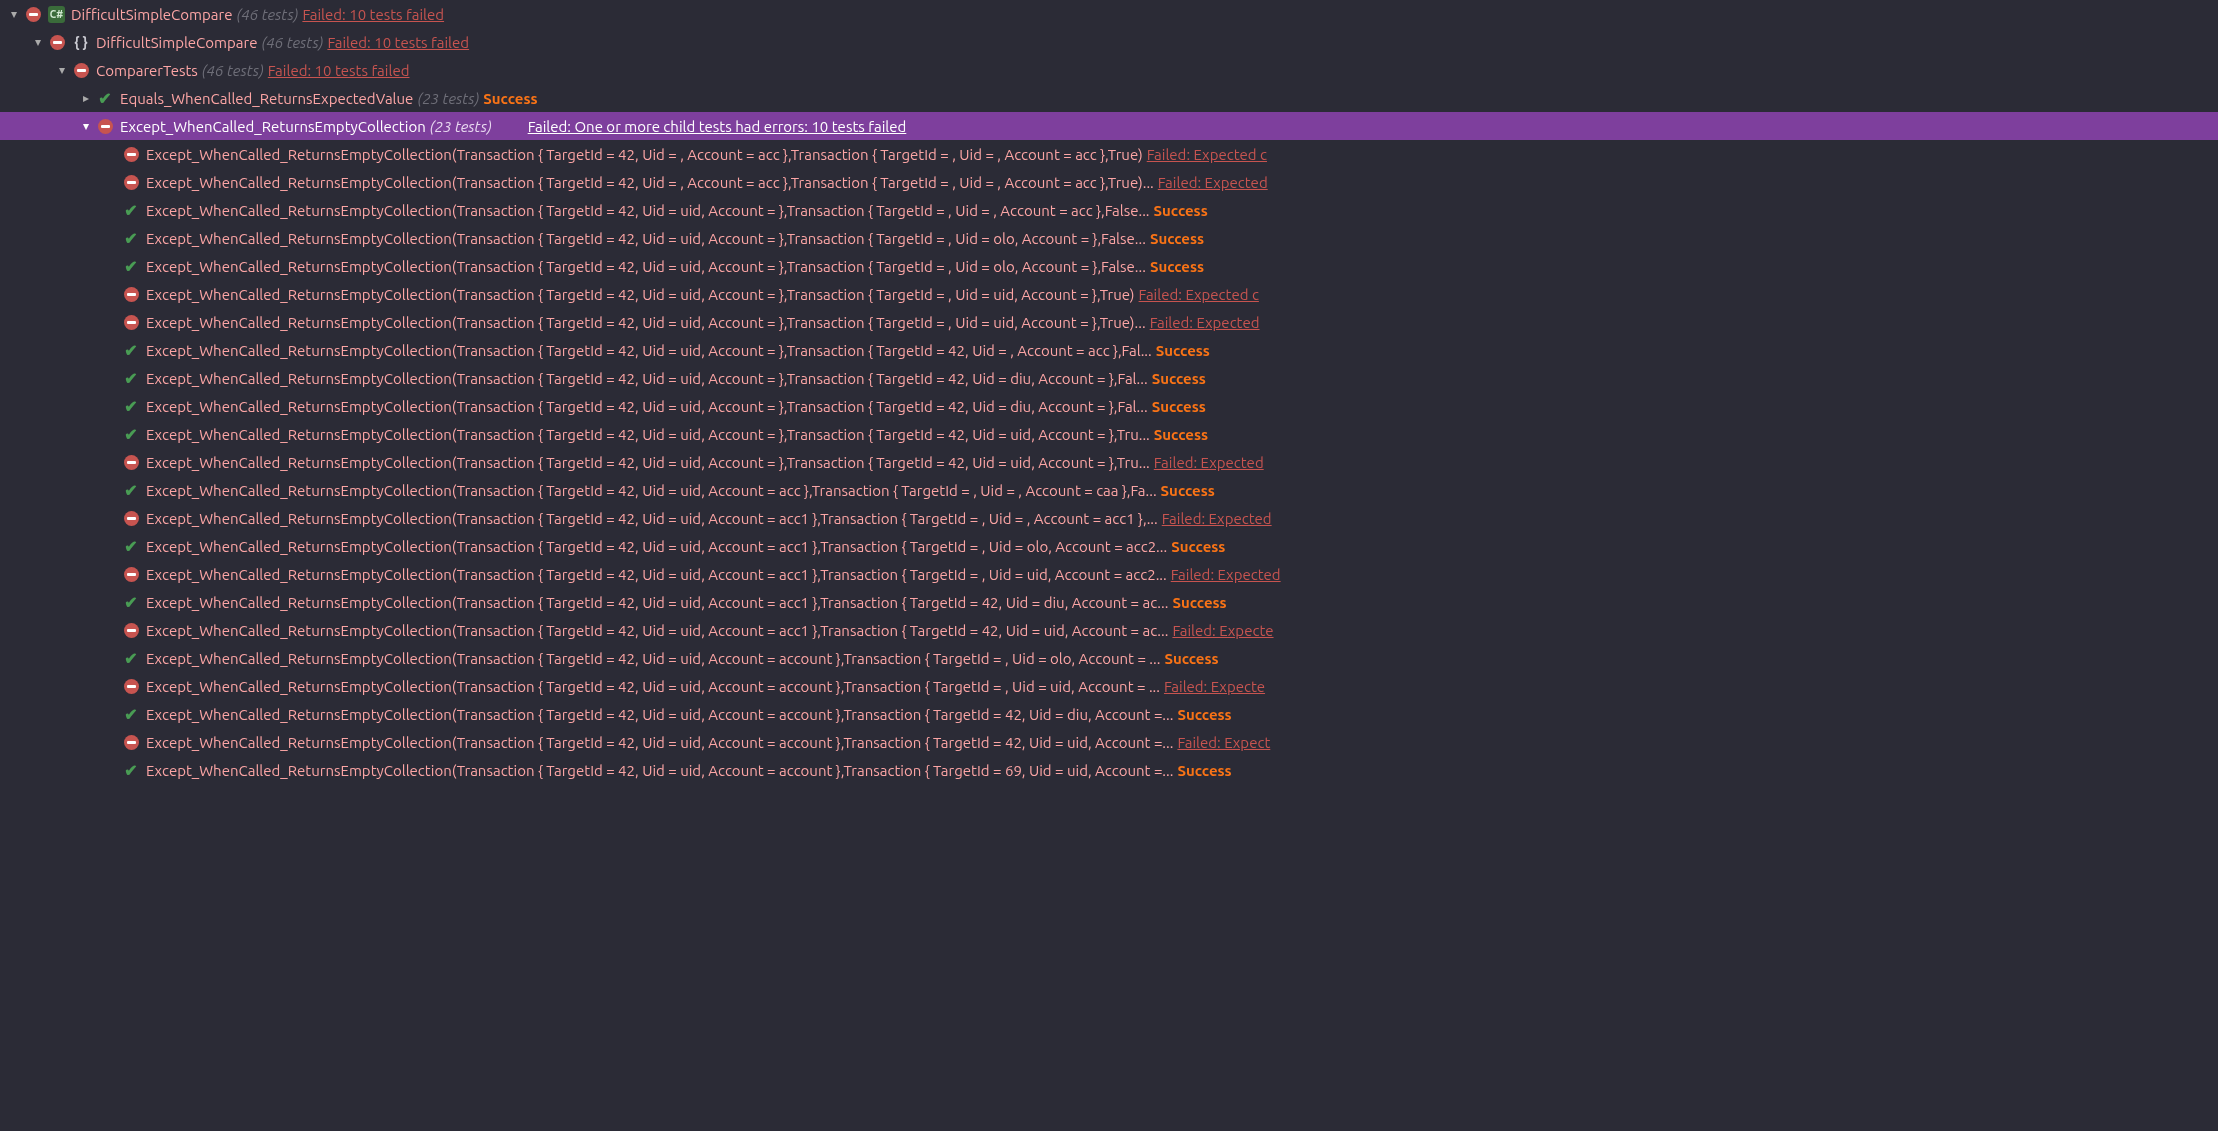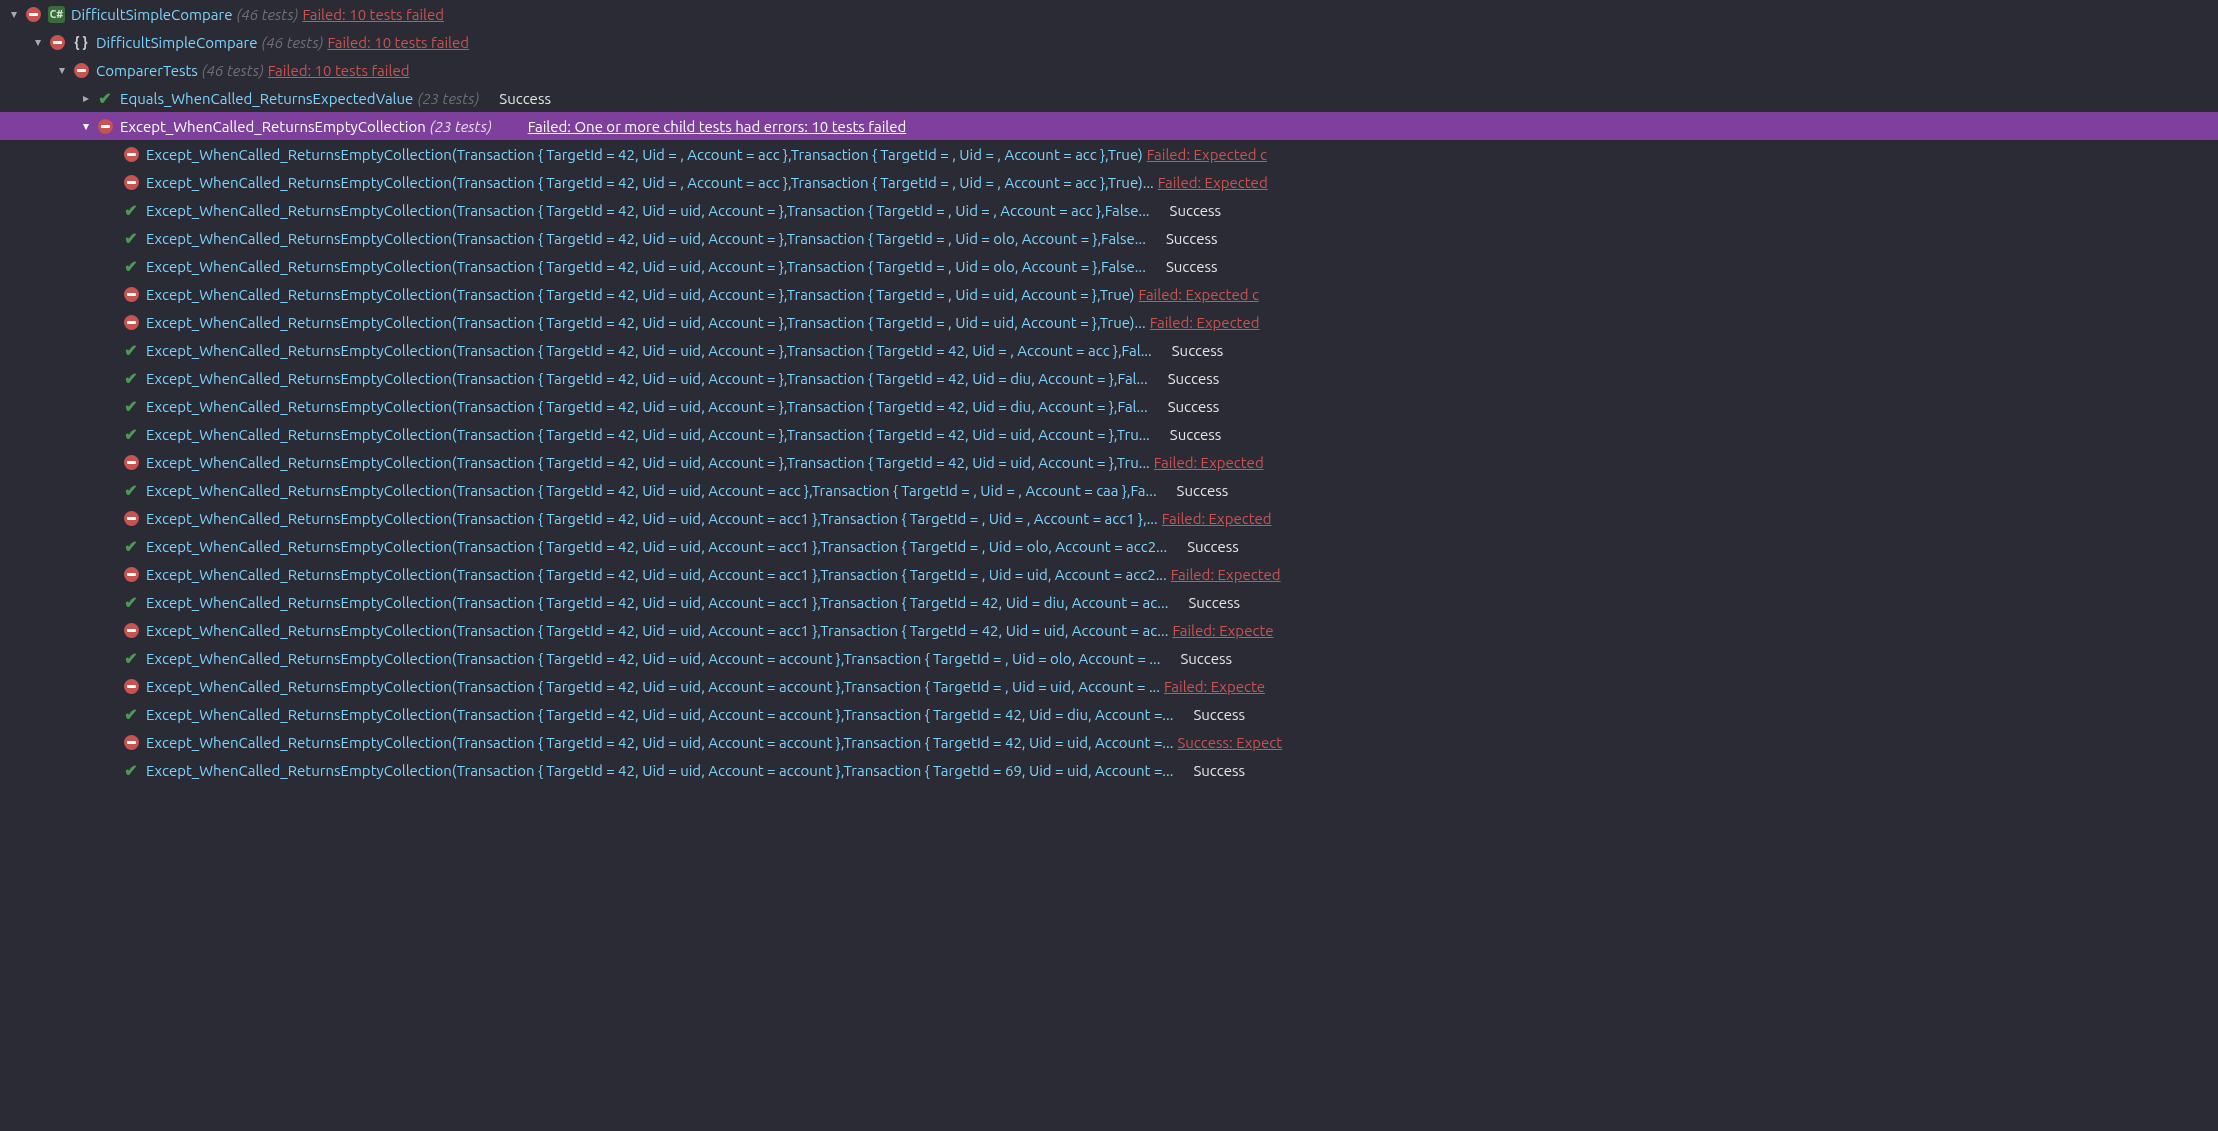--- a/index.html
+++ b/index.html
@@ -78,24 +78,24 @@
     background: #3a6b3a;
     color: #d0e8d0;
     border-radius: 3px;
     width: 17px; height: 17px;
     font-size: 10px;
   }
   .ns-icon {
     color: #c8c8d0;
     font-size: 14px;
   }
-  .label { color: #7dd3fc; }
+  .label { color: #fca5a5; }
   .count { color: #6e6e78; font-style: italic; margin-left: 4px; }
   .status-fail { color: #c75450; margin-left: 4px; text-decoration: underline; }
-  .status-pass { color: #e5e5e5; margin-left: 20px; }
+  .status-pass { color: #f97316; margin-left: 4px; font-weight: bold; }
 </style>
 </head>
 <body>
 
 <div class="row">
   <span class="indent" style="width:0px"></span>
   <span class="chevron">▾</span>
   <span class="icon">
       <span class="icon-fail"></span>
     </span>
@@ -292,21 +292,21 @@
       <span class="icon icon-pass">✔</span>
       <span class="label">Except_WhenCalled_ReturnsEmptyCollection(Transaction { TargetId = 42, Uid = uid, Account = account },Transaction { TargetId = 42, Uid = diu, Account =...</span>
       <span class="status-pass">Success</span>
     </div>
     <div class="row">
       <span class="indent" style="width: 116px;"></span>
       <span class="icon">
         <span class="icon-fail"></span>
       </span>
       <span class="label">Except_WhenCalled_ReturnsEmptyCollection(Transaction { TargetId = 42, Uid = uid, Account = account },Transaction { TargetId = 42, Uid = uid, Account =...</span>
-      <span class="status-fail">Success: Expect</span>
+      <span class="status-fail">Failed: Expect</span>
     </div>
     <div class="row">
       <span class="indent" style="width: 116px;"></span>
       <span class="icon icon-pass">✔</span>
       <span class="label">Except_WhenCalled_ReturnsEmptyCollection(Transaction { TargetId = 42, Uid = uid, Account = account },Transaction { TargetId = 69, Uid = uid, Account =...</span>
       <span class="status-pass">Success</span>
     </div>
   </div>
 
 </body></html>

